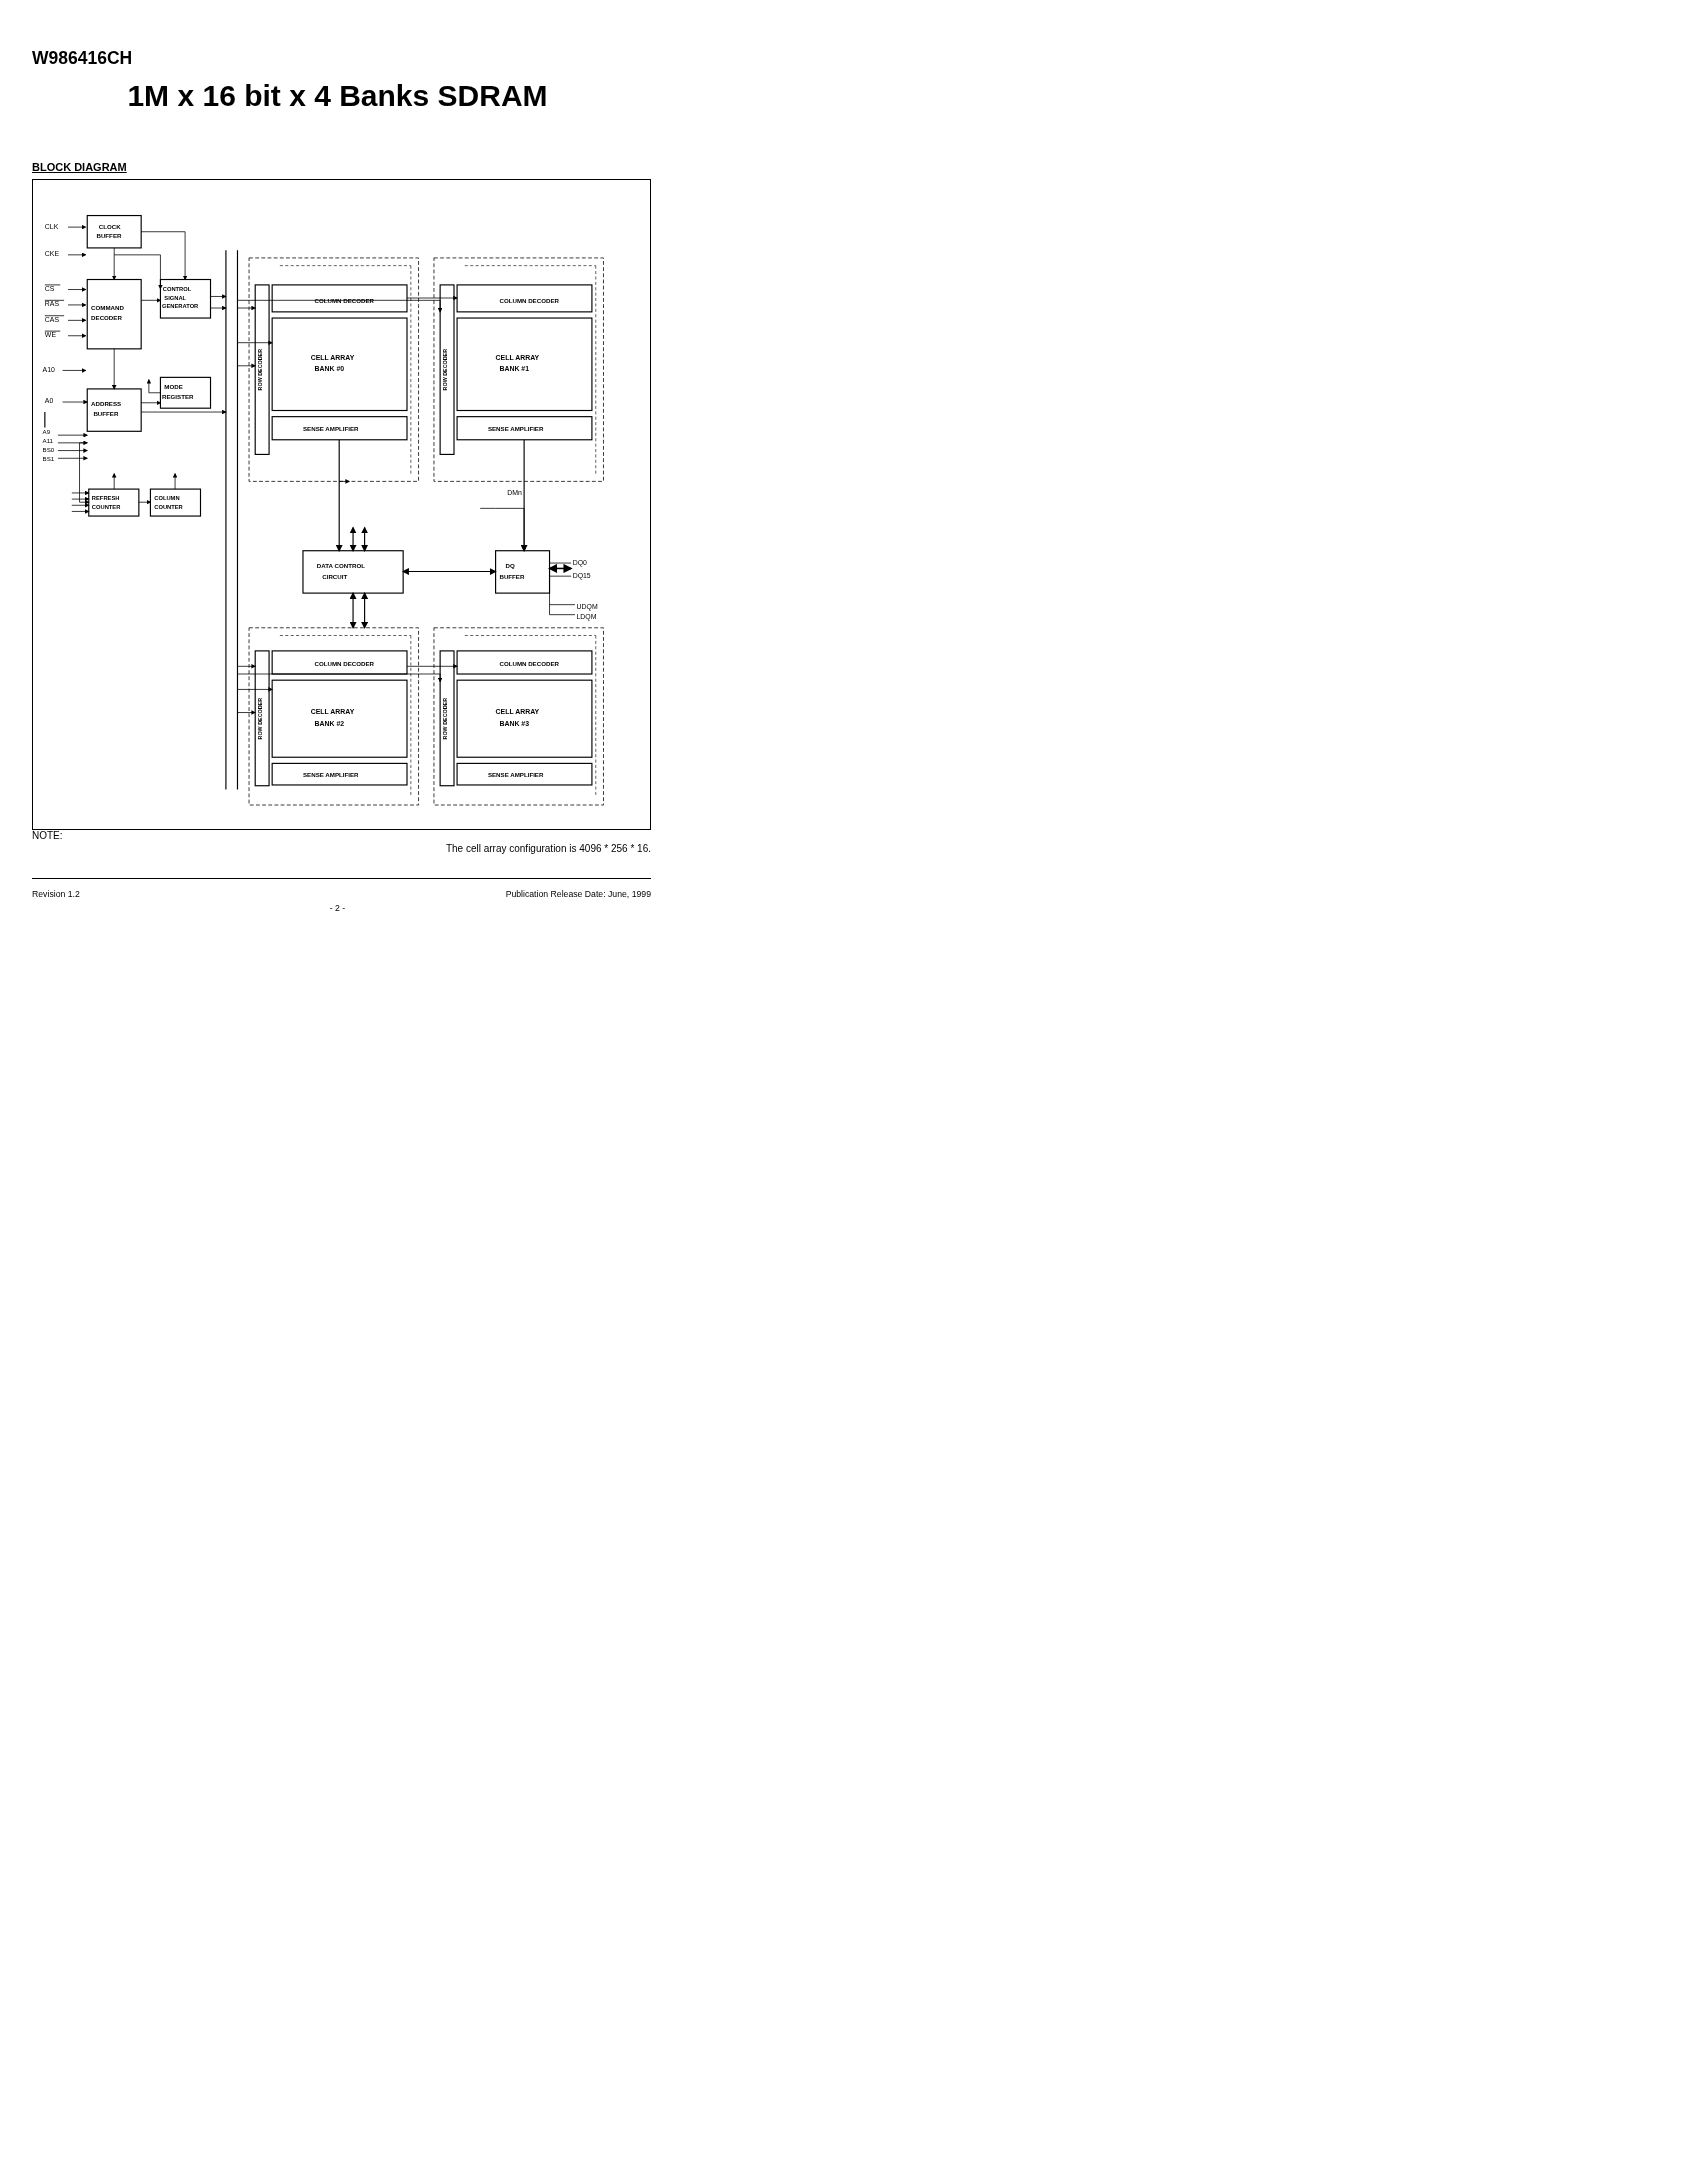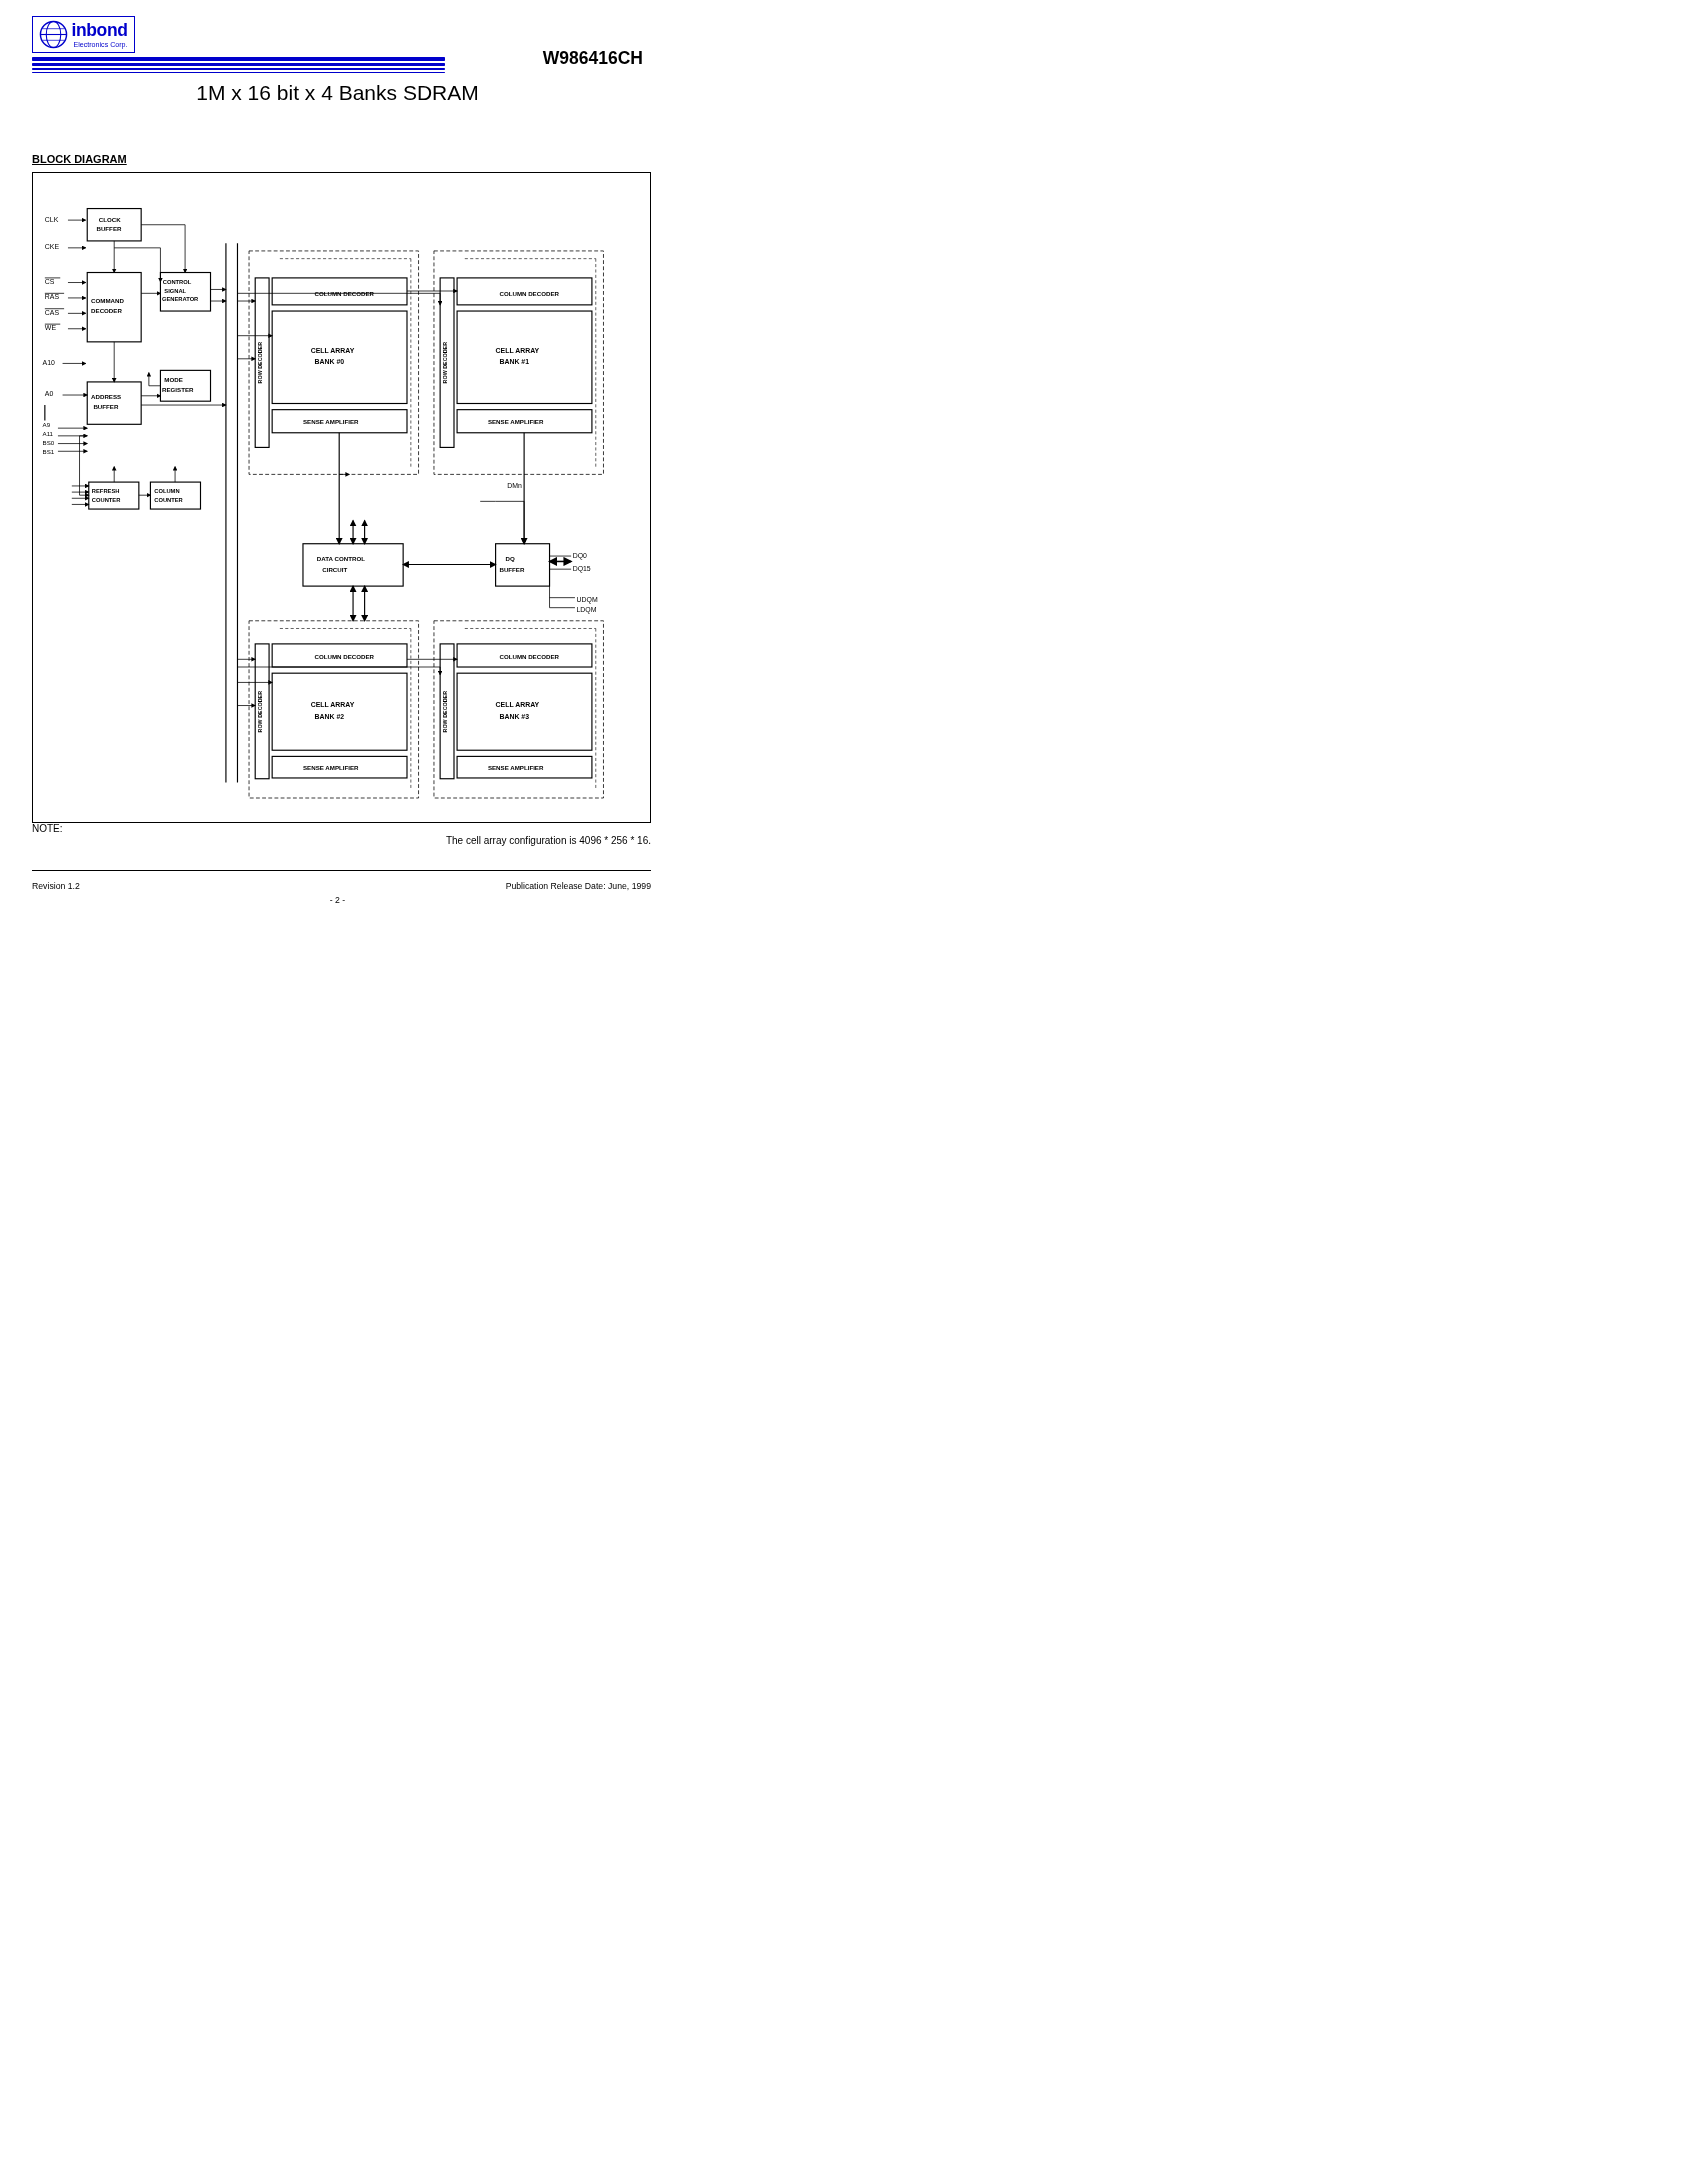--- a/index.html
+++ b/index.html
@@ -66,22 +66,22 @@
       font-size: 17.5px;
       font-weight: bold;
       text-align: right;
       margin-bottom: 1.6px;
     }
     .top-right {
       text-align: right;
       margin-top: 32px;
     }
     .main-title {
-      font-size: 21px;
-      font-weight: normal;
+      font-size: 30px;
+      font-weight: bold;
       text-align: center;
       margin: 8px 0 12px 0;
     }
     .block-diagram-title {
       font-size: 11px;
       font-weight: bold;
       text-decoration: underline;
       margin-bottom: 6.4px;
       margin-top: 48px;
     }
@@ -124,41 +124,20 @@
     .page-num {
       text-align: center;
       font-size: 8.7px;
       margin-top: 4px;
     }
   </style>
 </head>
 <body>
 
 <div class="header-section">
-  <div class="logo-area">
-    <div class="logo-box">
-      <svg class="logo-globe" viewBox="0 0 40 40">
-        <circle cx="20" cy="20" r="18" fill="none" stroke="#0000cc" stroke-width="2"></circle>
-        <ellipse cx="20" cy="20" rx="10" ry="18" fill="none" stroke="#0000cc" stroke-width="1.5"></ellipse>
-        <line x1="2" y1="20" x2="38" y2="20" stroke="#0000cc" stroke-width="1.5"></line>
-        <line x1="5" y1="12" x2="35" y2="12" stroke="#0000cc" stroke-width="1"></line>
-        <line x1="5" y1="28" x2="35" y2="28" stroke="#0000cc" stroke-width="1"></line>
-      </svg>
-      <div>
-        <div class="logo-text-winbond">inbond</div>
-        <span class="logo-text-electronics">Electronics Corp.</span>
-      </div>
-    </div>
-    <div class="blue-lines">
-      <div class="blue-line"></div>
-      <div class="blue-line"></div>
-      <div class="blue-line"></div>
-      <div class="blue-line"></div>
-    </div>
-  </div>
   <div class="top-right">
     <div class="part-number">W986416CH</div>
   </div>
 </div>
 
 <div class="main-title">1M x 16 bit x 4 Banks SDRAM</div>
 
 <div class="block-diagram-title">BLOCK DIAGRAM</div>
 
 <div class="diagram-container">

